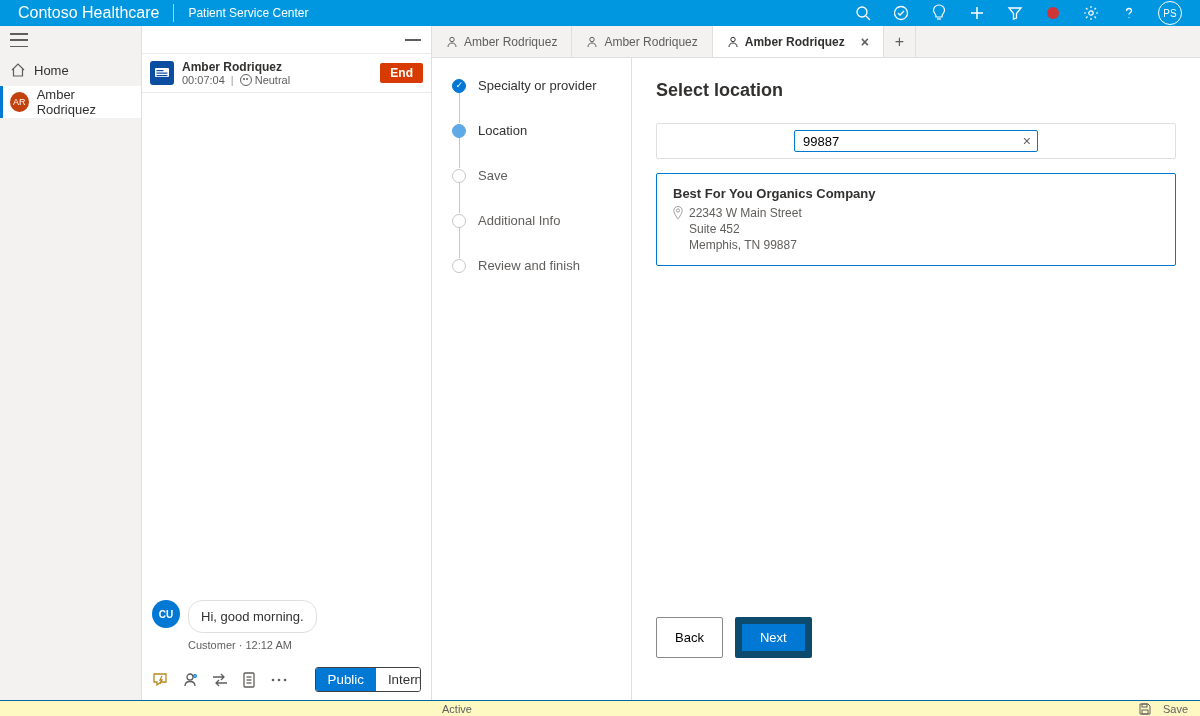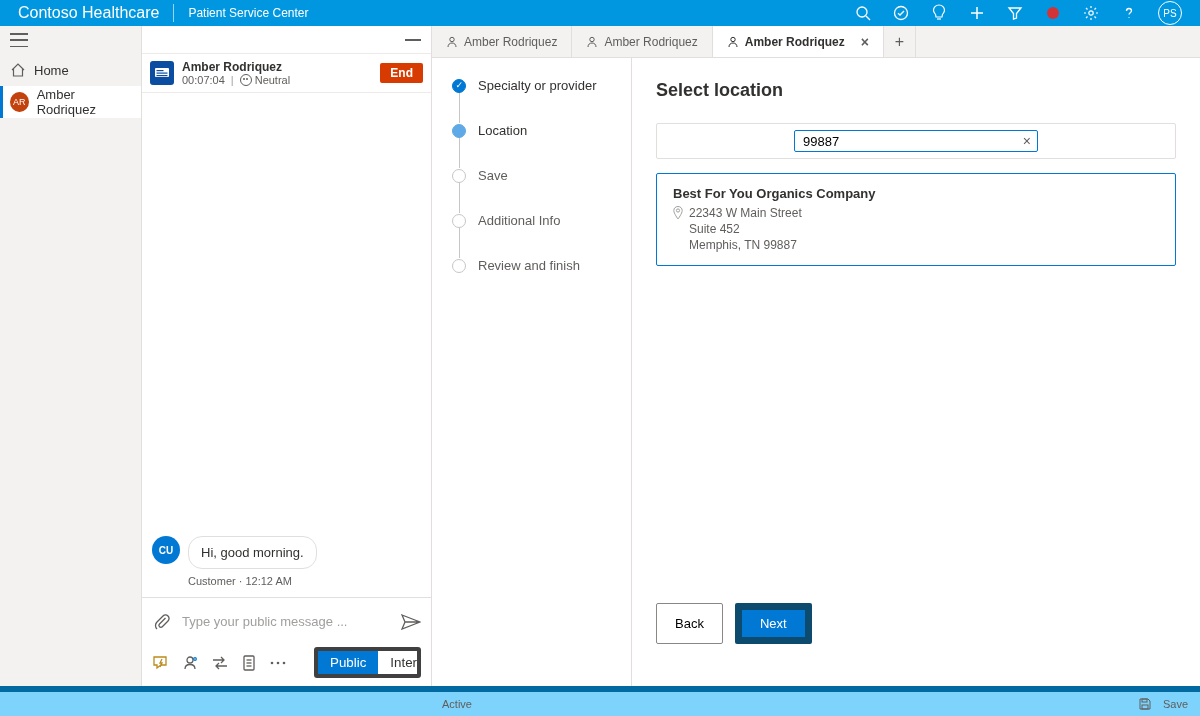--- a/index.html
+++ b/index.html
@@ -52,21 +52,21 @@
   .msg-bubble { border:1px solid #e1dfdd; border-radius:14px; padding:8px 12px; font-size:13px; max-width:200px;}
   .msg-meta { font-size:11px; color:#605e5c; margin:6px 0 0 36px;}
   .compose { border-top:1px solid #e1dfdd; padding:8px 10px 4px;}
   .compose-row { display:flex; align-items:center; gap:10px; }
   .compose-input { flex:1; border:none; outline:none; font-size:13px; color:#323130; padding:8px 0;}
   .compose-input::placeholder { color:#a19f9d;}
   .attach-icon, .send-icon { width:20px; height:20px; cursor:pointer; display:flex; align-items:center; justify-content:center; color:#605e5c;}
   .compose-toolbar { display:flex; align-items:center; padding:6px 10px 8px; gap:14px;}
   .tb-icon { width:18px; height:18px; cursor:pointer; color:#605e5c; display:flex; align-items:center; justify-content:center;}
   .tb-spacer { flex:1;}
-  .toggle-group { display:flex; border:4px solid #404040; border-radius:3px; overflow:hidden; font-size:12px;}
+  .toggle-group { display:flex; border:1px solid #404040; border-radius:3px; overflow:hidden; font-size:12px;}
   .toggle-group button { border:none; padding:4px 12px; cursor:pointer; background:#fff; color:#323130;}
   .toggle-group button.active { background:#0078d4; color:#fff;}
 
   
   .workarea { flex:1; display:flex; flex-direction:column; min-width:0;}
   .tabbar { height:32px; background:#f3f2f1; border-bottom:1px solid #e1dfdd; display:flex; align-items:stretch;}
   .tab { display:flex; align-items:center; gap:6px; padding:0 14px; font-size:12px; color:#605e5c; border-right:1px solid #e1dfdd; cursor:pointer; position:relative;}
   .tab.active { background:#fff; color:#323130; font-weight:600;}
   .tab-close { margin-left:10px; font-size:14px; color:#605e5c; cursor:pointer;}
   .newtab { width:32px; display:flex; align-items:center; justify-content:center; font-size:16px; color:#605e5c; cursor:pointer; border-right:1px solid #e1dfdd;}
@@ -94,21 +94,21 @@
   .result-addr { font-size:12px; color:#605e5c; display:flex; gap:6px;}
   .result-addr-lines span { display:block; line-height:16px;}
   .pin-icon { width:10px; height:14px; margin-top:1px;}
   .detail-spacer { flex:1;}
   .nav-buttons { display:flex; gap:12px; padding:8px 0 20px;}
   .btn { padding:6px 18px; font-size:13px; border-radius:2px; cursor:pointer;}
   .btn-secondary { background:#fff; border:1px solid #8a8886;}
   .btn-primary { background:#0078d4; border:7px solid #0c4a6e; color:#fff;}
 
   
-  .statusbar { height:30px; background:#7dd3fc; border-top:6px solid #0369a1; display:flex; align-items:center; font-size:11px; color:#605e5c; padding:0 12px;}
+  .statusbar { height:16px; background:#fef9c3; border-top:1px solid #0369a1; display:flex; align-items:center; font-size:11px; color:#605e5c; padding:0 12px;}
   .statusbar-left { margin-left:430px;}
   .statusbar-spacer { flex:1;}
   .save-group { display:flex; align-items:center; gap:12px; cursor:pointer;}
 </style>
 </head>
 <body>
 
 <div class="topbar">
   <span class="brand">Contoso Healthcare</span>
   <span class="brand-divider"></span>
@@ -210,35 +210,20 @@
         </div>
       </div>
       <button class="end-btn">End</button>
     </div>
     <div class="conv-body">
       <div class="msg-row">
         <div class="msg-avatar">CU</div>
         <div class="msg-bubble">Hi, good morning.</div>
       </div>
       <div class="msg-meta">Customer · 12:12 AM</div>
-    </div>
-    <div class="compose">
-      <div class="compose-row">
-        <span class="attach-icon">
-          <svg width="18" height="18" viewBox="0 0 18 18" fill="none" stroke="#605e5c" stroke-width="1.3">
-              <path d="M12.5 5 L6.5 11 C5.7 11.8 5.7 13 6.5 13.8 C7.3 14.6 8.5 14.6 9.3 13.8 L15 8 C16.4 6.6 16.4 4.4 15 3 C13.6 1.6 11.4 1.6 10 3 L4 9 C2 11 2 14 4 16"></path>
-            </svg>
-        </span>
-        <input class="compose-input" placeholder="Type your public message ..." style="">
-        <span class="send-icon">
-          <svg width="20" height="16" viewBox="0 0 20 16" fill="none" stroke="#605e5c" stroke-width="1.3">
-              <path d="M1 1 L19 8 L1 15 L4 8 Z M4 8 H19"></path>
-            </svg>
-        </span>
-      </div>
     </div>
     <div class="compose-toolbar">
       <span class="tb-icon">
           <svg width="16" height="16" viewBox="0 0 16 16" fill="none" stroke="#bb8a1d" stroke-width="1.3">
             <path d="M2 2 H14 V10 H9 L5 13 V10 H2 Z"></path>
             <path d="M10 4 L8 8 L10 8 L8 12" stroke="#bb8a1d" fill="none"></path>
           </svg>
         </span>
       <span class="tb-icon">
           <svg width="16" height="16" viewBox="0 0 16 16" fill="none" stroke="#605e5c" stroke-width="1.3">

